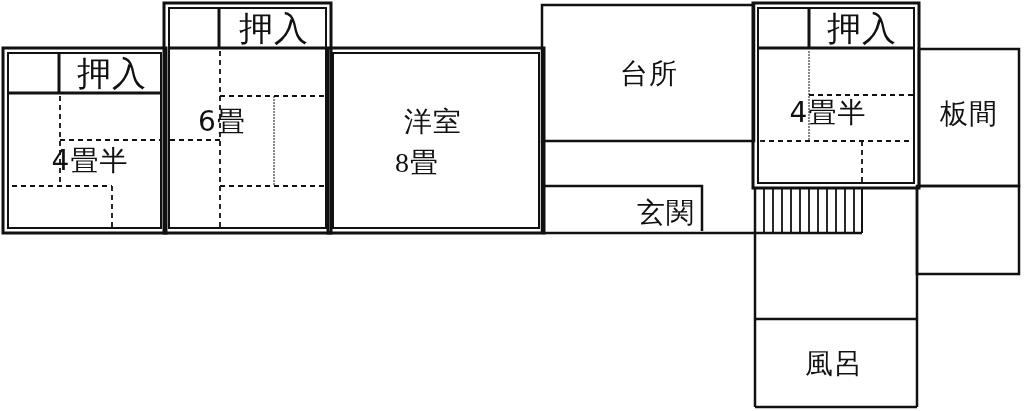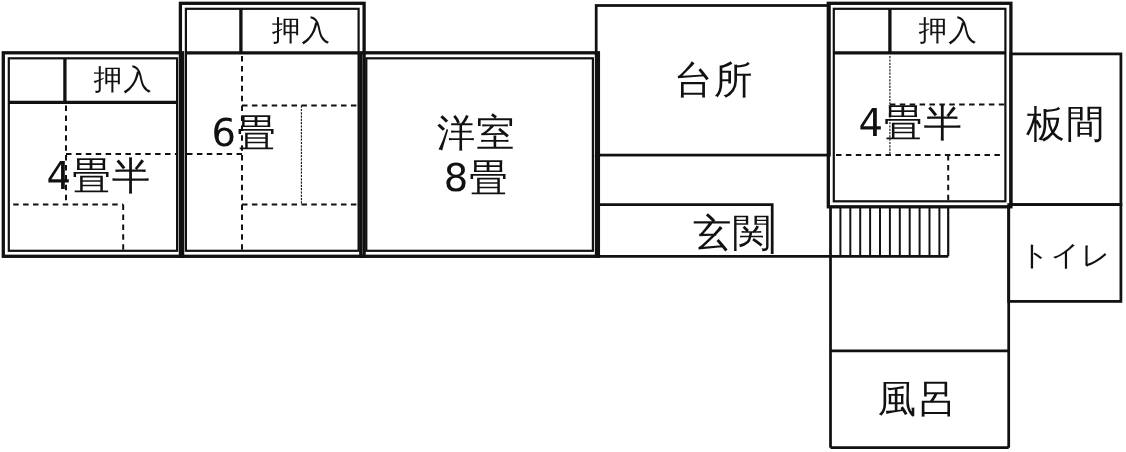--- a/index.html
+++ b/index.html
@@ -1,22 +1,22 @@
 <!DOCTYPE html>
 <html><head>
 <meta charset="utf-8">
 <style>
   html, body { margin: 0; padding: 0; background: #ffffff; }
   body { width: 1024px; height: 411px; position: relative; overflow: hidden;
          font-family: "DejaVu Sans", sans-serif; color: #111; }
   .plan { position: absolute; left: 0; top: 0; width: 1024px; height: 411px; }
   svg.lines { position: absolute; left: 0; top: 0; }
-  .label { position: absolute; font-size: 35px; line-height: 1; white-space: nowrap;
+  .label { position: absolute; font-size: 28px; line-height: 1; white-space: nowrap;
            color: #111; letter-spacing: 1px; transform: translate(-50%, -50%); }
-  .label.small { font-size: 26px; }
+  .label.small { font-size: 34px; }
 </style>
 </head>
 <body>
 
 <div class="plan">
   <svg class="lines" width="1024" height="411" viewBox="0 0 1024 411">
     <g fill="none" stroke="#111" stroke-width="3">
 
       <rect x="3" y="48" width="163" height="185"></rect>
       <rect x="8" y="53" width="153" height="175" stroke-width="2"></rect>
@@ -90,25 +90,24 @@
     </g>
   </svg>
 
   <div class="label small" style="left:112px; top:73px;">押入</div>
   <div class="label" style="left:90px; top:161px;">4畳半</div>
 
   <div class="label small" style="left:274px; top:28px;">押入</div>
   <div class="label" style="left:222px; top:122px;text-align:center;">6畳</div>
 
   <div class="label" style="left:433px; top:122px;">洋室</div>
-  <div class="label" style="left:433px; top:163px;">8畳</div>
+  <div class="label" style="left:417px; top:163px;font-family:Liberation Serif, serif;">8畳</div>
 
   <div class="label" style="left:649px; top:74px;">台所</div>
   <div class="label" style="left:622px; top:213px;margin-left:44px;">玄関</div>
 
   <div class="label small" style="left:862px; top:28px;">押入</div>
   <div class="label" style="left:828px; top:113px;">4畳半</div>
 
   <div class="label" style="left:969px; top:114px;">板間</div>
-  <div class="label small" style="left:969px; top:233px;">トイレ</div>
 
   <div class="label" style="left:834px; top:364px;">風呂</div>
 </div>
 
 </body></html>

